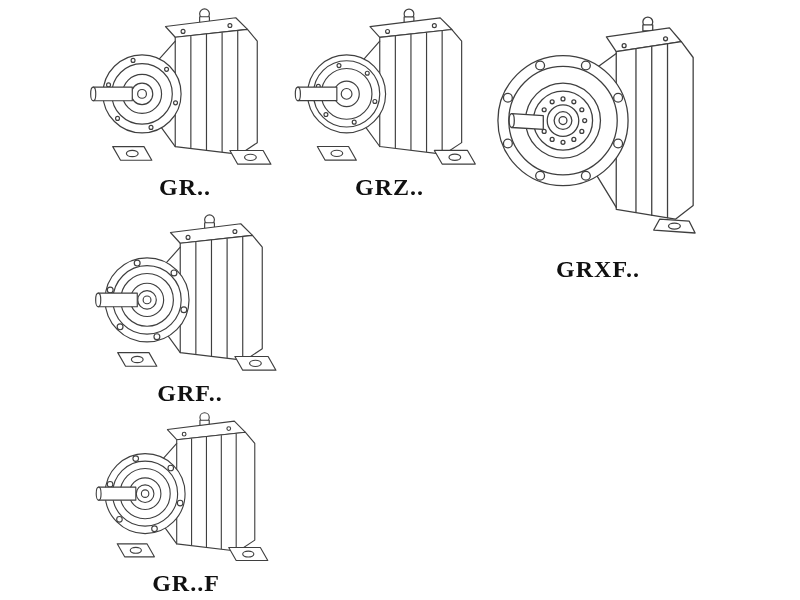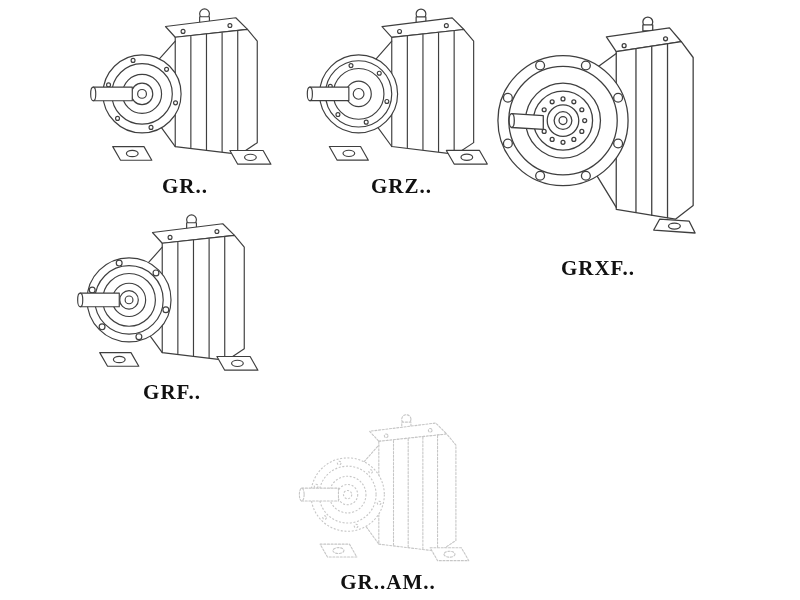--- a/index.html
+++ b/index.html
@@ -6,21 +6,21 @@
   body{
     width:800px;height:600px;overflow:hidden;
     background:var(--bg,#ffffff);
     font-family:"Liberation Serif", serif;
   }
   .canvas{position:relative;width:800px;height:600px;background:var(--bg,#ffffff)}
   figure{position:absolute;margin:0;display:flex;flex-direction:column;align-items:center}
   svg.art{display:block;color:var(--line,#3f3f3f)}
   svg.art.light{color:var(--line-light,#c6c6c6);stroke-dasharray:2.2 1.8}
   figcaption{
-    font-weight:bold;font-size:21px;letter-spacing:1px;
+    font-weight:bold;font-size:24px;letter-spacing:1px;
     color:var(--label,#111111);margin-top:2px;white-space:nowrap;
   }
   figcaption.gap{}
   .defs{position:absolute;width:0;height:0;overflow:hidden}
 </style>
 </head>
 <body>
 
 <svg class="defs" aria-hidden="true">
   <defs>
@@ -174,44 +174,44 @@
 
 <div class="canvas">
 
   <figure style="left:86px;top:6px;width:198px">
     <svg class="art" width="198" height="166">
         <use href="#sym-foot" xlink:href="#sym-foot"></use>
       </svg>
     <figcaption>GR..</figcaption>
   </figure>
 
-  <figure style="left:304px;top:6px;width:195px">
+  <figure style="left:292px;top:6px;width:195px">
     <svg class="art" width="195" height="166">
         <use href="#sym-foot2" xlink:href="#sym-foot2"></use>
       </svg>
     <figcaption>GRZ..</figcaption>
   </figure>
 
   <figure style="left:492px;top:2px;width:212px">
     <svg class="art" width="212" height="252">
         <use href="#sym-grxf" xlink:href="#sym-grxf"></use>
       </svg>
     <figcaption class="gap">GRXF..</figcaption>
   </figure>
 
-  <figure style="left:72px;top:212px;width:200px">
+  <figure style="left:90px;top:212px;width:200px">
     <svg class="art" width="200" height="166">
         <use href="#sym-footflange" xlink:href="#sym-footflange"></use>
       </svg>
     <figcaption>GRF..</figcaption>
   </figure>
 
 
 
-
-  <figure style="left:292px;top:412px;width:192px">
-    <svg class="art light" width="192" height="156">
-        <use href="#sym-foot" xlink:href="#sym-foot"></use>
-      </svg>
-    <figcaption>GR..AM..</figcaption>
-  </figure>
+  <figure style="left:86px;top:410px;width:200px">
+    <svg class="art" width="200" height="158">
+        <use href="#sym-footflange" xlink:href="#sym-footflange"></use>
+      </svg>
+    <figcaption>GR..F</figcaption>
+  </figure>
+
 
 </div>
 
 </body></html>

